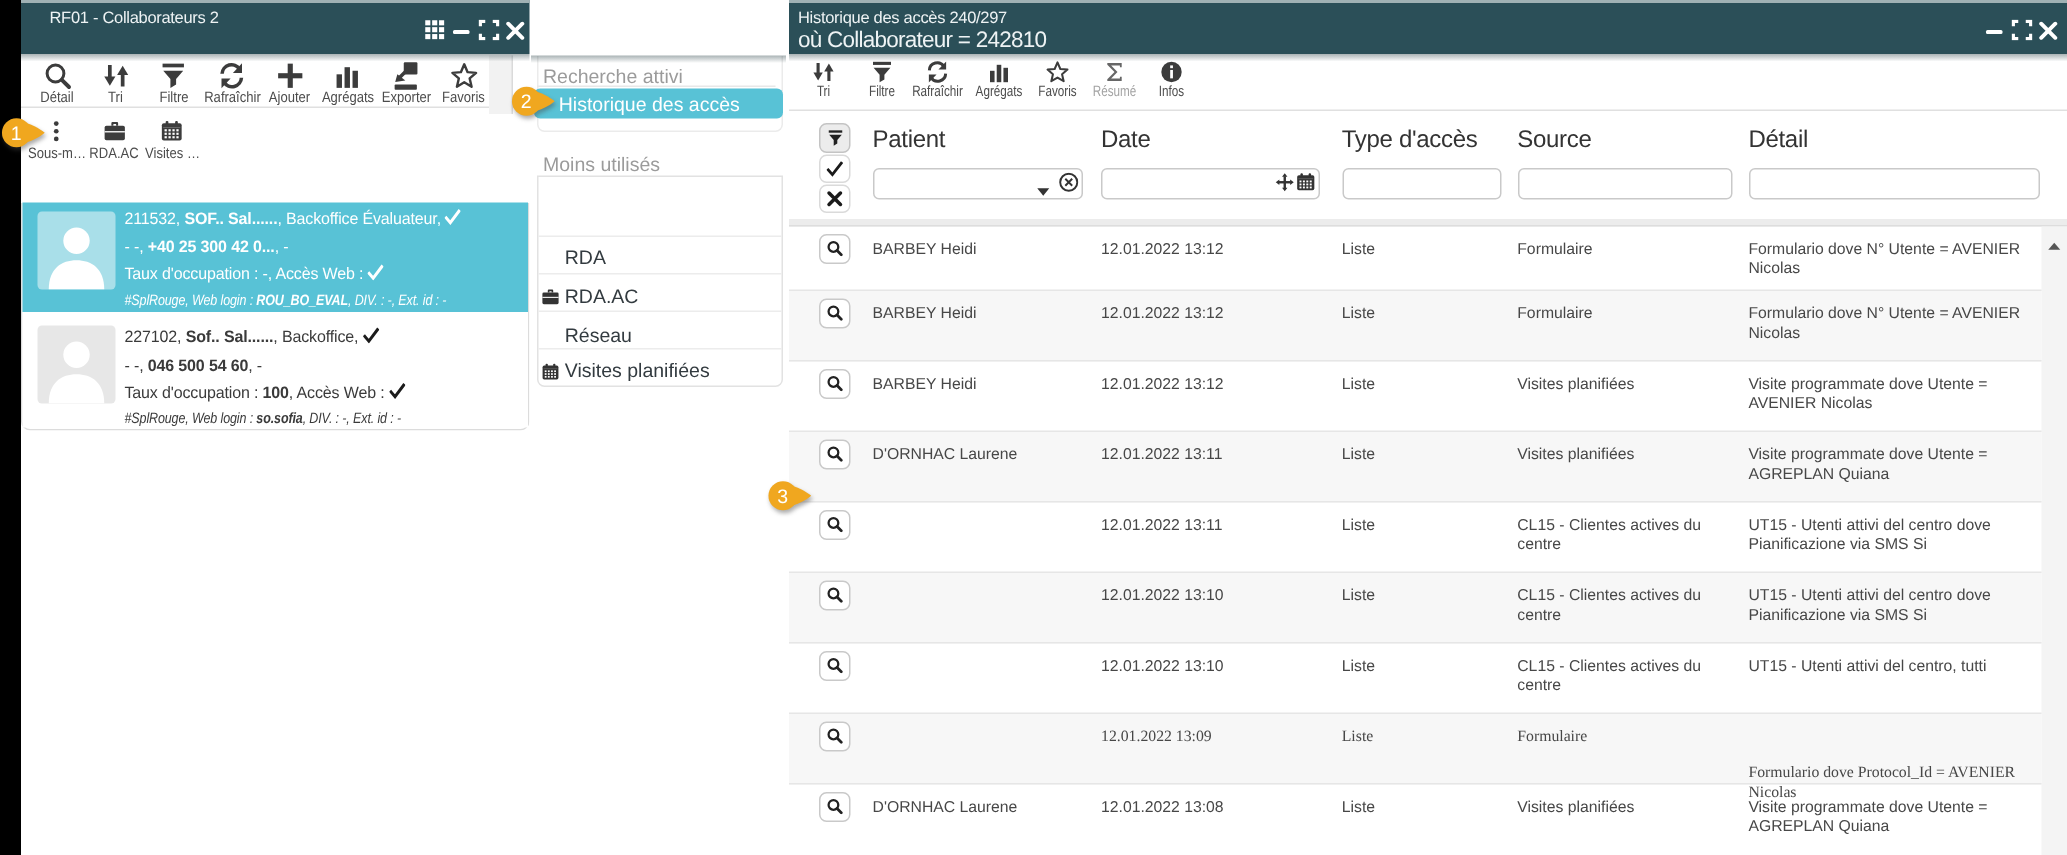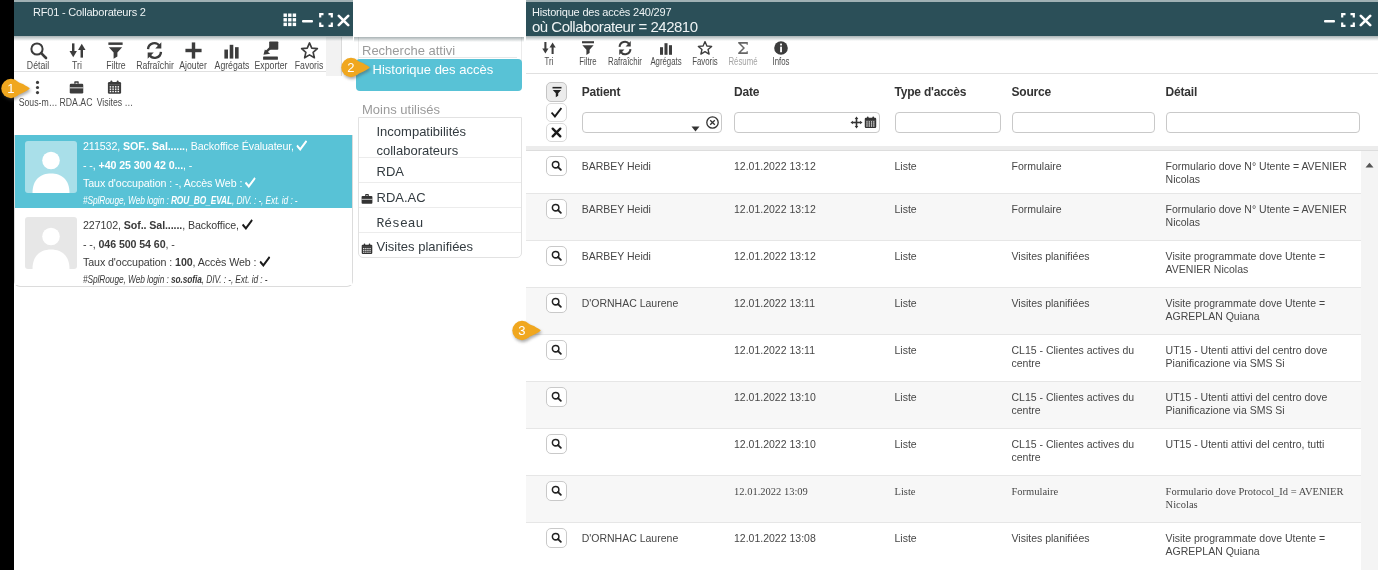--- a/index.html
+++ b/index.html
@@ -30,21 +30,21 @@
   .mitem { position:absolute; font-size:13px; color:#333b40; }
 
   
   .trow { position:absolute; left:0; width:835px; border-bottom:1px solid #e6e6e6; }
   .trow.g { background:#f7f7f7; }
   .cell { position:absolute; top:9px; font-size:10.5px; line-height:13.5px; color:#474747; white-space:nowrap; }
   .mbtn { position:absolute; left:20px; top:5px; width:21px; height:20px; background:#fff;
           border:1px solid #c9c9c9; border-radius:5px; display:flex; align-items:center; justify-content:center; }
 
   .finput { position:absolute; height:21px; background:#fff; border:1px solid #c9c9c9; border-radius:4px; }
-  .fhead { position:absolute; font-size:12px; font-weight:bold; color:#333; letter-spacing:-0.2px; }
+  .fhead { position:absolute; font-size:16px; font-weight:normal; color:#333; letter-spacing:-0.2px; }
 
   .badge { position:absolute; z-index:50; filter:drop-shadow(1.5px 2.5px 1.5px rgba(70,70,70,.45)); }
 </style>
 </head>
 <body>
 <div id="stage">
   <div id="blackstrip"></div>
 
   <div class="panel" id="p1" style="left:14px; width:339px; height:570px;">
     <div class="phead">
@@ -227,37 +227,36 @@
         </div>
       </div>
     </div>
   </div>
 
   <div class="panel" id="p2" style="left:354px; width:170px; height:570px;">
     <div class="hshadow" style="top:37px;"></div>
     <div style="position:absolute; left:3.5px; top:37px; width:164px; height:51px; border:1px solid #ebebeb; border-top:none; border-radius:0 0 5px 5px;"></div>
     <div class="mitem" style="left:8px; top:43px; color:#9b9b9b;">Recherche attivi</div>
     <div style="position:absolute; left:4px; right:7px; top:56.5px; height:1px; background:#e8e8e8;"></div>
-    <div style="position:absolute; left:1.5px; top:59px; width:166.5px; height:32px; background:#58c2d6; border-radius:4px;">
+    <div style="position:absolute; left:1.5px; top:59px; width:166.5px; height:20px; background:#58c2d6; border-radius:4px;">
       <div style="position:absolute; left:17px; top:3px; font-size:13px; color:#fff; white-space:nowrap;">Historique des accès</div>
     </div>
     <div class="mitem" style="left:8px; top:102px; color:#9b9b9b;">Moins utilisés</div>
     <div style="position:absolute; left:3.5px; top:117px; width:164px; height:141px; border:1px solid #e2e2e2; border-radius:0 0 5px 5px;">
-      <div class="mitem" style="left:18px; top:5px; line-height:18.5px;">Incompatibilités<br>collaborateurs</div>
       <div style="position:absolute; left:0; right:0; top:39px; height:1px; background:#ececec;"></div>
       <div class="mitem" style="left:18px; top:46px;">RDA</div>
       <div style="position:absolute; left:0; right:0; top:64px; height:1px; background:#ececec;"></div>
       <div class="mitem" style="left:18px; top:72px;">RDA.AC</div>
       <span id="brf2" style="position:absolute; left:2.5px; top:73px;"><svg width="12" height="12" viewBox="0 0 20 20">
             <path d="M7 5 V2.8 Q7 1.8 8 1.8 H12 Q13 1.8 13 2.8 V5 H11.2 V3.6 H8.8 V5 Z" fill="#333"></path>
             <rect x="1" y="5" width="18" height="13" rx="1.6" fill="#333"></rect>
             <rect x="1" y="9.8" width="18" height="1.3" fill="#fff" opacity=".9"></rect>
           </svg></span>
       <div style="position:absolute; left:0; right:0; top:89px; height:1px; background:#ececec;"></div>
-      <div class="mitem" style="left:18px; top:97.5px;font-family:Liberation Mono, monospace;">Réseau</div>
+      <div class="mitem" style="left:18px; top:97.5px;">Réseau</div>
       <div style="position:absolute; left:0; right:0; top:114px; height:1px; background:#ececec;"></div>
       <div class="mitem" style="left:18px; top:121px;">Visites planifiées</div>
       <span id="cal2" style="position:absolute; left:2.5px; top:123px;"><svg width="12" height="12" viewBox="0 0 20 20">
             <rect x="1.2" y="2.8" width="17.6" height="15.5" rx="1.8" fill="#333"></rect>
             <rect x="4.6" y="0.8" width="2.4" height="3.6" rx="1" fill="#333"></rect>
             <rect x="13" y="0.8" width="2.4" height="3.6" rx="1" fill="#333"></rect>
             <rect x="2.4" y="6.5" width="15.2" height="0.2" fill="#fff"></rect>
             <rect x="3.6" y="8.2" width="2" height="1.9" fill="#fff"></rect>
             <rect x="7.1" y="8.2" width="2" height="1.9" fill="#fff"></rect>
             <rect x="10.6" y="8.2" width="2" height="1.9" fill="#fff"></rect>
@@ -516,21 +515,21 @@
           <div class="mbtn">
             <svg width="11" height="11" viewBox="0 0 19 19">
               <circle cx="8" cy="8" r="5.6" fill="none" stroke="#222" stroke-width="2.6"></circle>
               <line x1="12.2" y1="12.2" x2="17" y2="17" stroke="#222" stroke-width="3.2" stroke-linecap="round"></line>
             </svg>
           </div>
           <div class="cell" style="left:55.7px; width:145px;"></div>
           <div class="cell" style="left:208px; width:140px;">12.01.2022 13:09</div>
           <div class="cell" style="left:368.5px; width:110px;">Liste</div>
           <div class="cell" style="left:485.5px; width:150px;">Formulaire</div>
-          <div class="cell" style="left:639.6px; width:195px;">Formulario dove Protocol_Id = AVENIER<br>Nicolas</div>
+          <div class="cell" style="left:639.6px; width:195px;margin-top:24px;">Formulario dove Protocol_Id = AVENIER<br>Nicolas</div>
         </div>
         <div class="trow" style="top:372px; height:48px;">
           <div class="mbtn">
             <svg width="11" height="11" viewBox="0 0 19 19">
               <circle cx="8" cy="8" r="5.6" fill="none" stroke="#222" stroke-width="2.6"></circle>
               <line x1="12.2" y1="12.2" x2="17" y2="17" stroke="#222" stroke-width="3.2" stroke-linecap="round"></line>
             </svg>
           </div>
           <div class="cell" style="left:55.7px; width:145px;">D'ORNHAC Laurene</div>
           <div class="cell" style="left:208px; width:140px;">12.01.2022 13:08</div>

